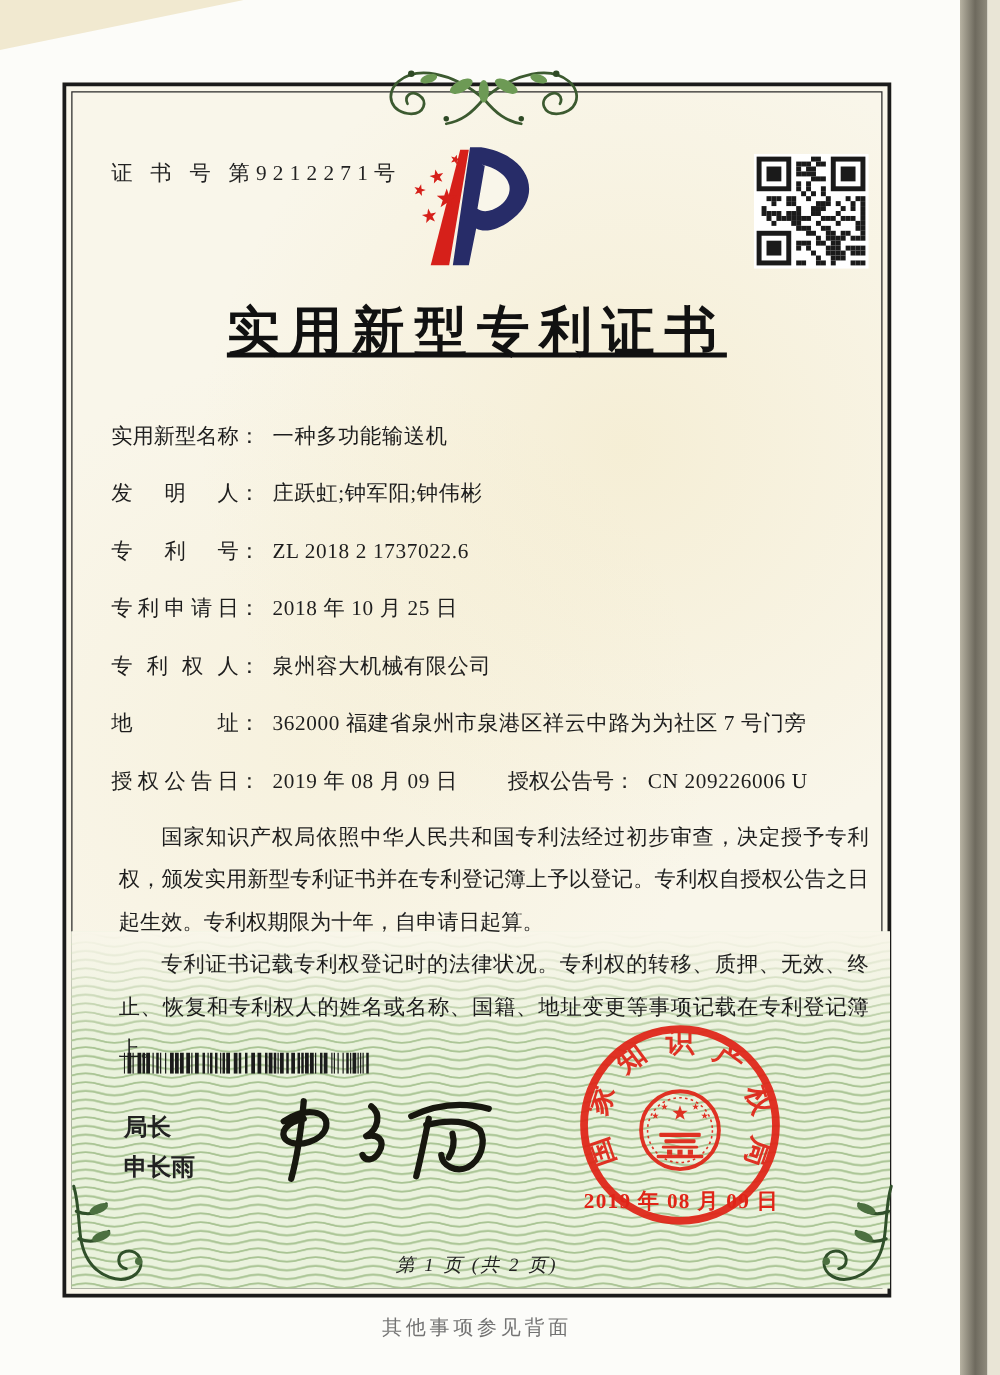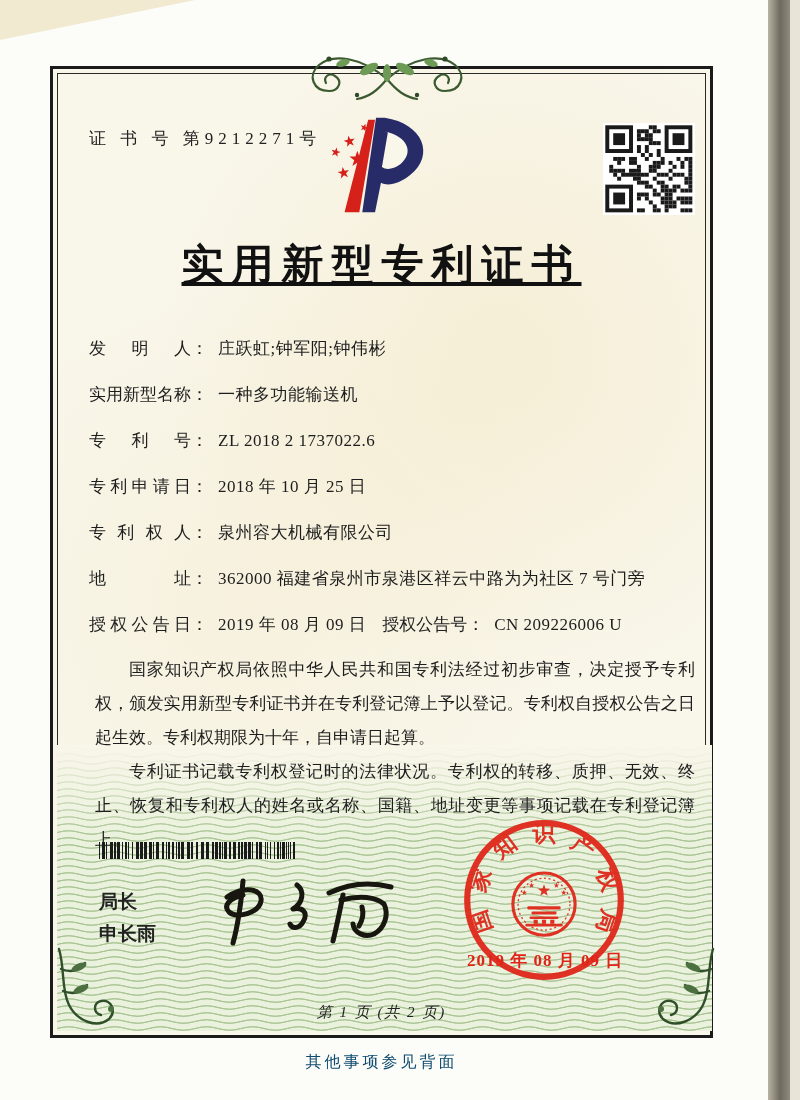--- a/index.html
+++ b/index.html
@@ -24,21 +24,21 @@
 
   .logo{position:absolute;left:266px;top:42px;width:118px;height:112px;}
   .qr{position:absolute;left:550px;top:54px;width:92px;height:92px;}
 
   .title{position:absolute;left:0;top:168px;width:100%;text-align:center;
          font-size:42px;font-weight:600;letter-spacing:8px;color:#111;text-decoration:underline;}
 
   .fields{position:absolute;left:36px;top:268px;width:600px;}
   .field-row{height:46px;line-height:24px;font-size:17px;white-space:nowrap;}
   .flabel{display:inline-block;width:102px;text-align:justify;text-align-last:justify;vertical-align:top;}
-  .flabel2{display:inline-block;margin-left:16px;vertical-align:top;}
+  .flabel2{display:inline-block;margin-left:40px;vertical-align:top;}
   .fcolon{display:inline-block;margin-right:10px;vertical-align:top;}
   .fvalue{display:inline-block;vertical-align:top;letter-spacing:.5px;}
 
   .paras{position:absolute;left:42px;top:584px;width:600px;font-size:17px;line-height:34px;
          text-align:justify;}
   .paras p{margin:0;text-indent:2em;}
 
   .waves{position:absolute;left:4px;right:4px;bottom:4px;height:286px;}
   .barcode{position:absolute;left:46px;top:773px;width:200px;height:17px;}
 
@@ -53,21 +53,21 @@
              color:#e02417;letter-spacing:1px;white-space:nowrap;}
 
   .page-footer{position:absolute;left:0;top:934px;width:100%;text-align:center;
                font-size:15px;letter-spacing:2px;color:#222;font-style:italic;}
 
   .orn-top{position:absolute;left:224px;top:-24px;width:220px;height:62px;}
   .orn-bl{position:absolute;left:-4px;top:878px;width:74px;height:92px;}
   .orn-br{position:absolute;left:596px;top:878px;width:74px;height:92px;transform:scaleX(-1);}
 
   .back-note{position:absolute;left:50px;top:1052px;width:663px;text-align:center;
-             font-size:16px;letter-spacing:3px;color:#0c4a6e;}
+             font-size:16px;letter-spacing:3px;color:#737373;}
 </style>
 </head>
 <body>
 
 <div class="corner-tl"></div>
 <div class="edge-right-dark"></div>
 <div class="edge-right-light"></div>
 
 <div class="frame">
   <div class="frame-inner"></div>
@@ -311,22 +311,22 @@
       <g>
         <rect x="2.5" y="67" width="30.099999999999998" height="30.099999999999998" fill="#1a1a1a"></rect>
         <rect x="6.8" y="71.3" width="21.5" height="21.5" fill="#ffffff"></rect>
         <rect x="11.1" y="75.6" width="12.899999999999999" height="12.899999999999999" fill="#1a1a1a"></rect>
       </g>
     </svg>
 
   <div class="title">实用新型专利证书</div>
 
   <div class="fields" id="fields">
+      <div class="field-row"><span class="flabel">实用新型名称</span><span class="fcolon">：</span><span class="fvalue">一种多功能输送机</span></div>
       <div class="field-row"><span class="flabel">发明人</span><span class="fcolon">：</span><span class="fvalue">庄跃虹;钟军阳;钟伟彬</span></div>
-      <div class="field-row"><span class="flabel">实用新型名称</span><span class="fcolon">：</span><span class="fvalue">一种多功能输送机</span></div>
       <div class="field-row"><span class="flabel">专利号</span><span class="fcolon">：</span><span class="fvalue">ZL 2018 2 1737022.6</span></div>
       <div class="field-row"><span class="flabel">专利申请日</span><span class="fcolon">：</span><span class="fvalue">2018 年 10 月 25 日</span></div>
       <div class="field-row"><span class="flabel">专利权人</span><span class="fcolon">：</span><span class="fvalue">泉州容大机械有限公司</span></div>
       <div class="field-row"><span class="flabel">地址</span><span class="fcolon">：</span><span class="fvalue">362000 福建省泉州市泉港区祥云中路为为社区 7 号门旁</span></div>
       <div class="field-row"><span class="flabel">授权公告日</span><span class="fcolon">：</span><span class="fvalue">2019 年 08 月 09 日</span><span class="flabel2">授权公告号</span><span class="fcolon">：</span><span class="fvalue">CN 209226006 U</span></div>
     </div>
 
   <div class="paras" id="paras">
       <p>国家知识产权局依照中华人民共和国专利法经过初步审查，决定授予专利权，颁发实用新型专利证书并在专利登记簿上予以登记。专利权自授权公告之日起生效。专利权期限为十年，自申请日起算。</p>
       <p>专利证书记载专利权登记时的法律状况。专利权的转移、质押、无效、终止、恢复和专利权人的姓名或名称、国籍、地址变更等事项记载在专利登记簿上。</p>

